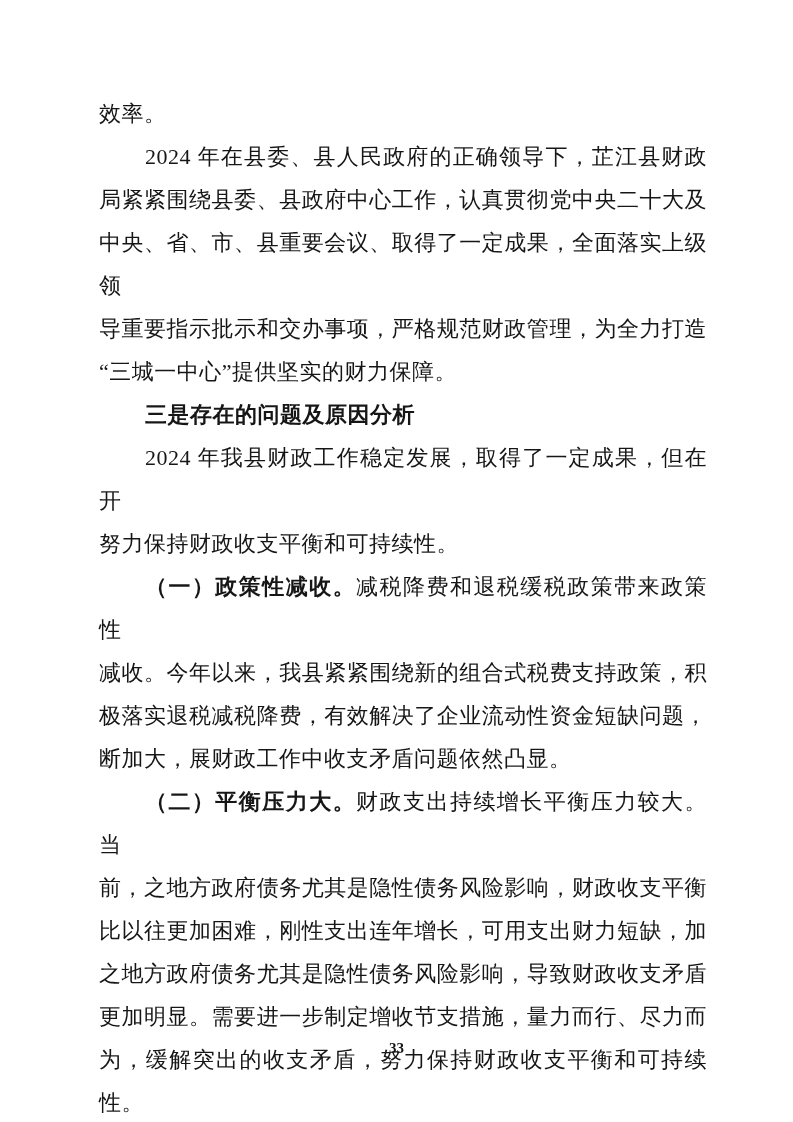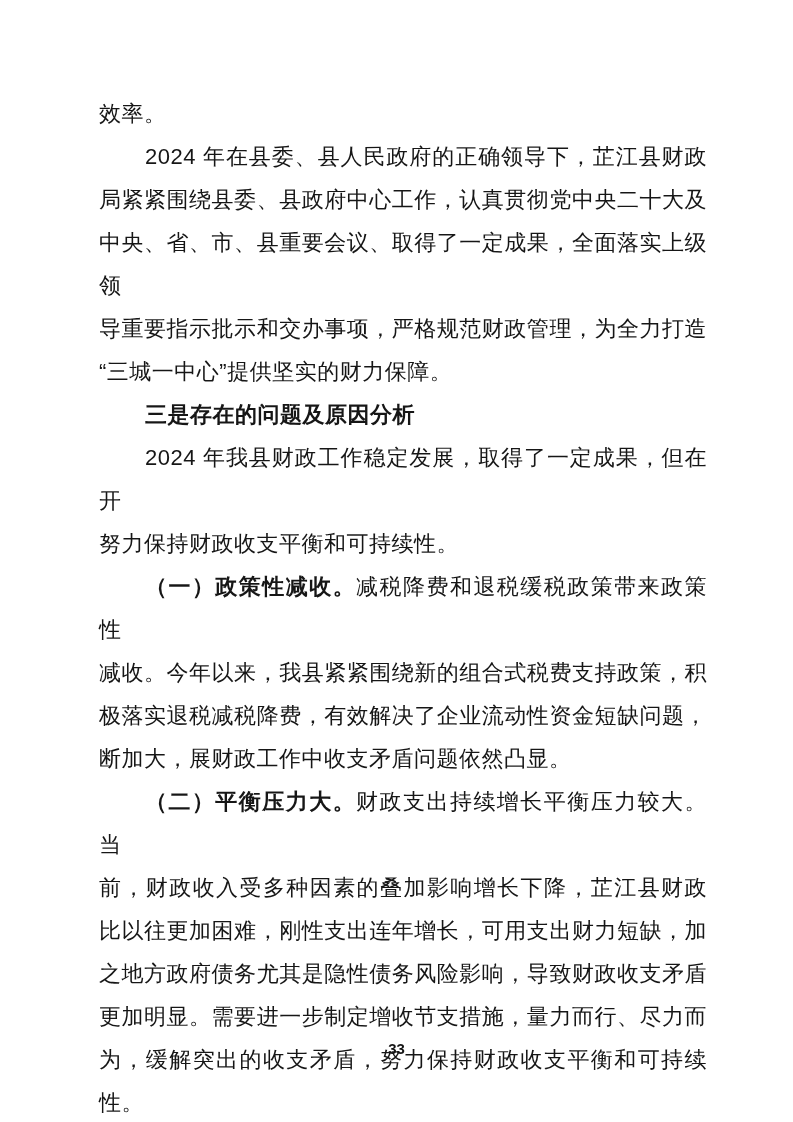--- a/index.html
+++ b/index.html
@@ -6,21 +6,21 @@
     margin: 0;
     padding: 0;
     background: #ffffff;
   }
   .page {
     position: relative;
     width: 793px;
     height: 1122px;
     background: #ffffff;
     overflow: hidden;
-    font-family: Liberation Sans, sans-serif;
+    font-family: Liberation Serif, serif;
     color: #161616;
   }
   .content {
     position: absolute;
     left: 99px;
     top: 92px;
     width: 608px;
     font-size: 22px;
     line-height: 43px;
     letter-spacing: 0.5px;
@@ -79,21 +79,21 @@
 
     <div class="dline"><span class="lead"></span><span>减收。今年以来，我县紧紧围绕新的组合式税费支持政策，积</span></div>
 
     <div class="dline"><span class="lead"></span><span>极落实退税减税降费，有效解决了企业流动性资金短缺问题，</span></div>
 
 
     <div class="dline pend"><span class="lead"></span><span>断加大，展财政工作中收支矛盾问题依然凸显。</span></div>
 
     <div class="dline indent"><span class="lead">（二）平衡压力大。</span><span>财政支出持续增长平衡压力较大。当</span></div>
 
-    <div class="dline"><span class="lead"></span><span>前，财政收入受多种因素的叠加影响增长下降，芷江县财政</span></div>
+    <div class="dline"><span class="lead"></span><span>前，之地方政府债务尤其是隐性债务风险影响，财政收支平衡</span></div>
 
     <div class="dline"><span class="lead"></span><span>比以往更加困难，刚性支出连年增长，可用支出财力短缺，加</span></div>
 
     <div class="dline"><span class="lead"></span><span>之地方政府债务尤其是隐性债务风险影响，导致财政收支矛盾</span></div>
 
     <div class="dline"><span class="lead"></span><span>更加明显。需要进一步制定增收节支措施，量力而行、尽力而</span></div>
 
     <div class="dline pend"><span class="lead"></span><span>为，缓解突出的收支矛盾，努力保持财政收支平衡和可持续性。</span></div>
 
   </div>

